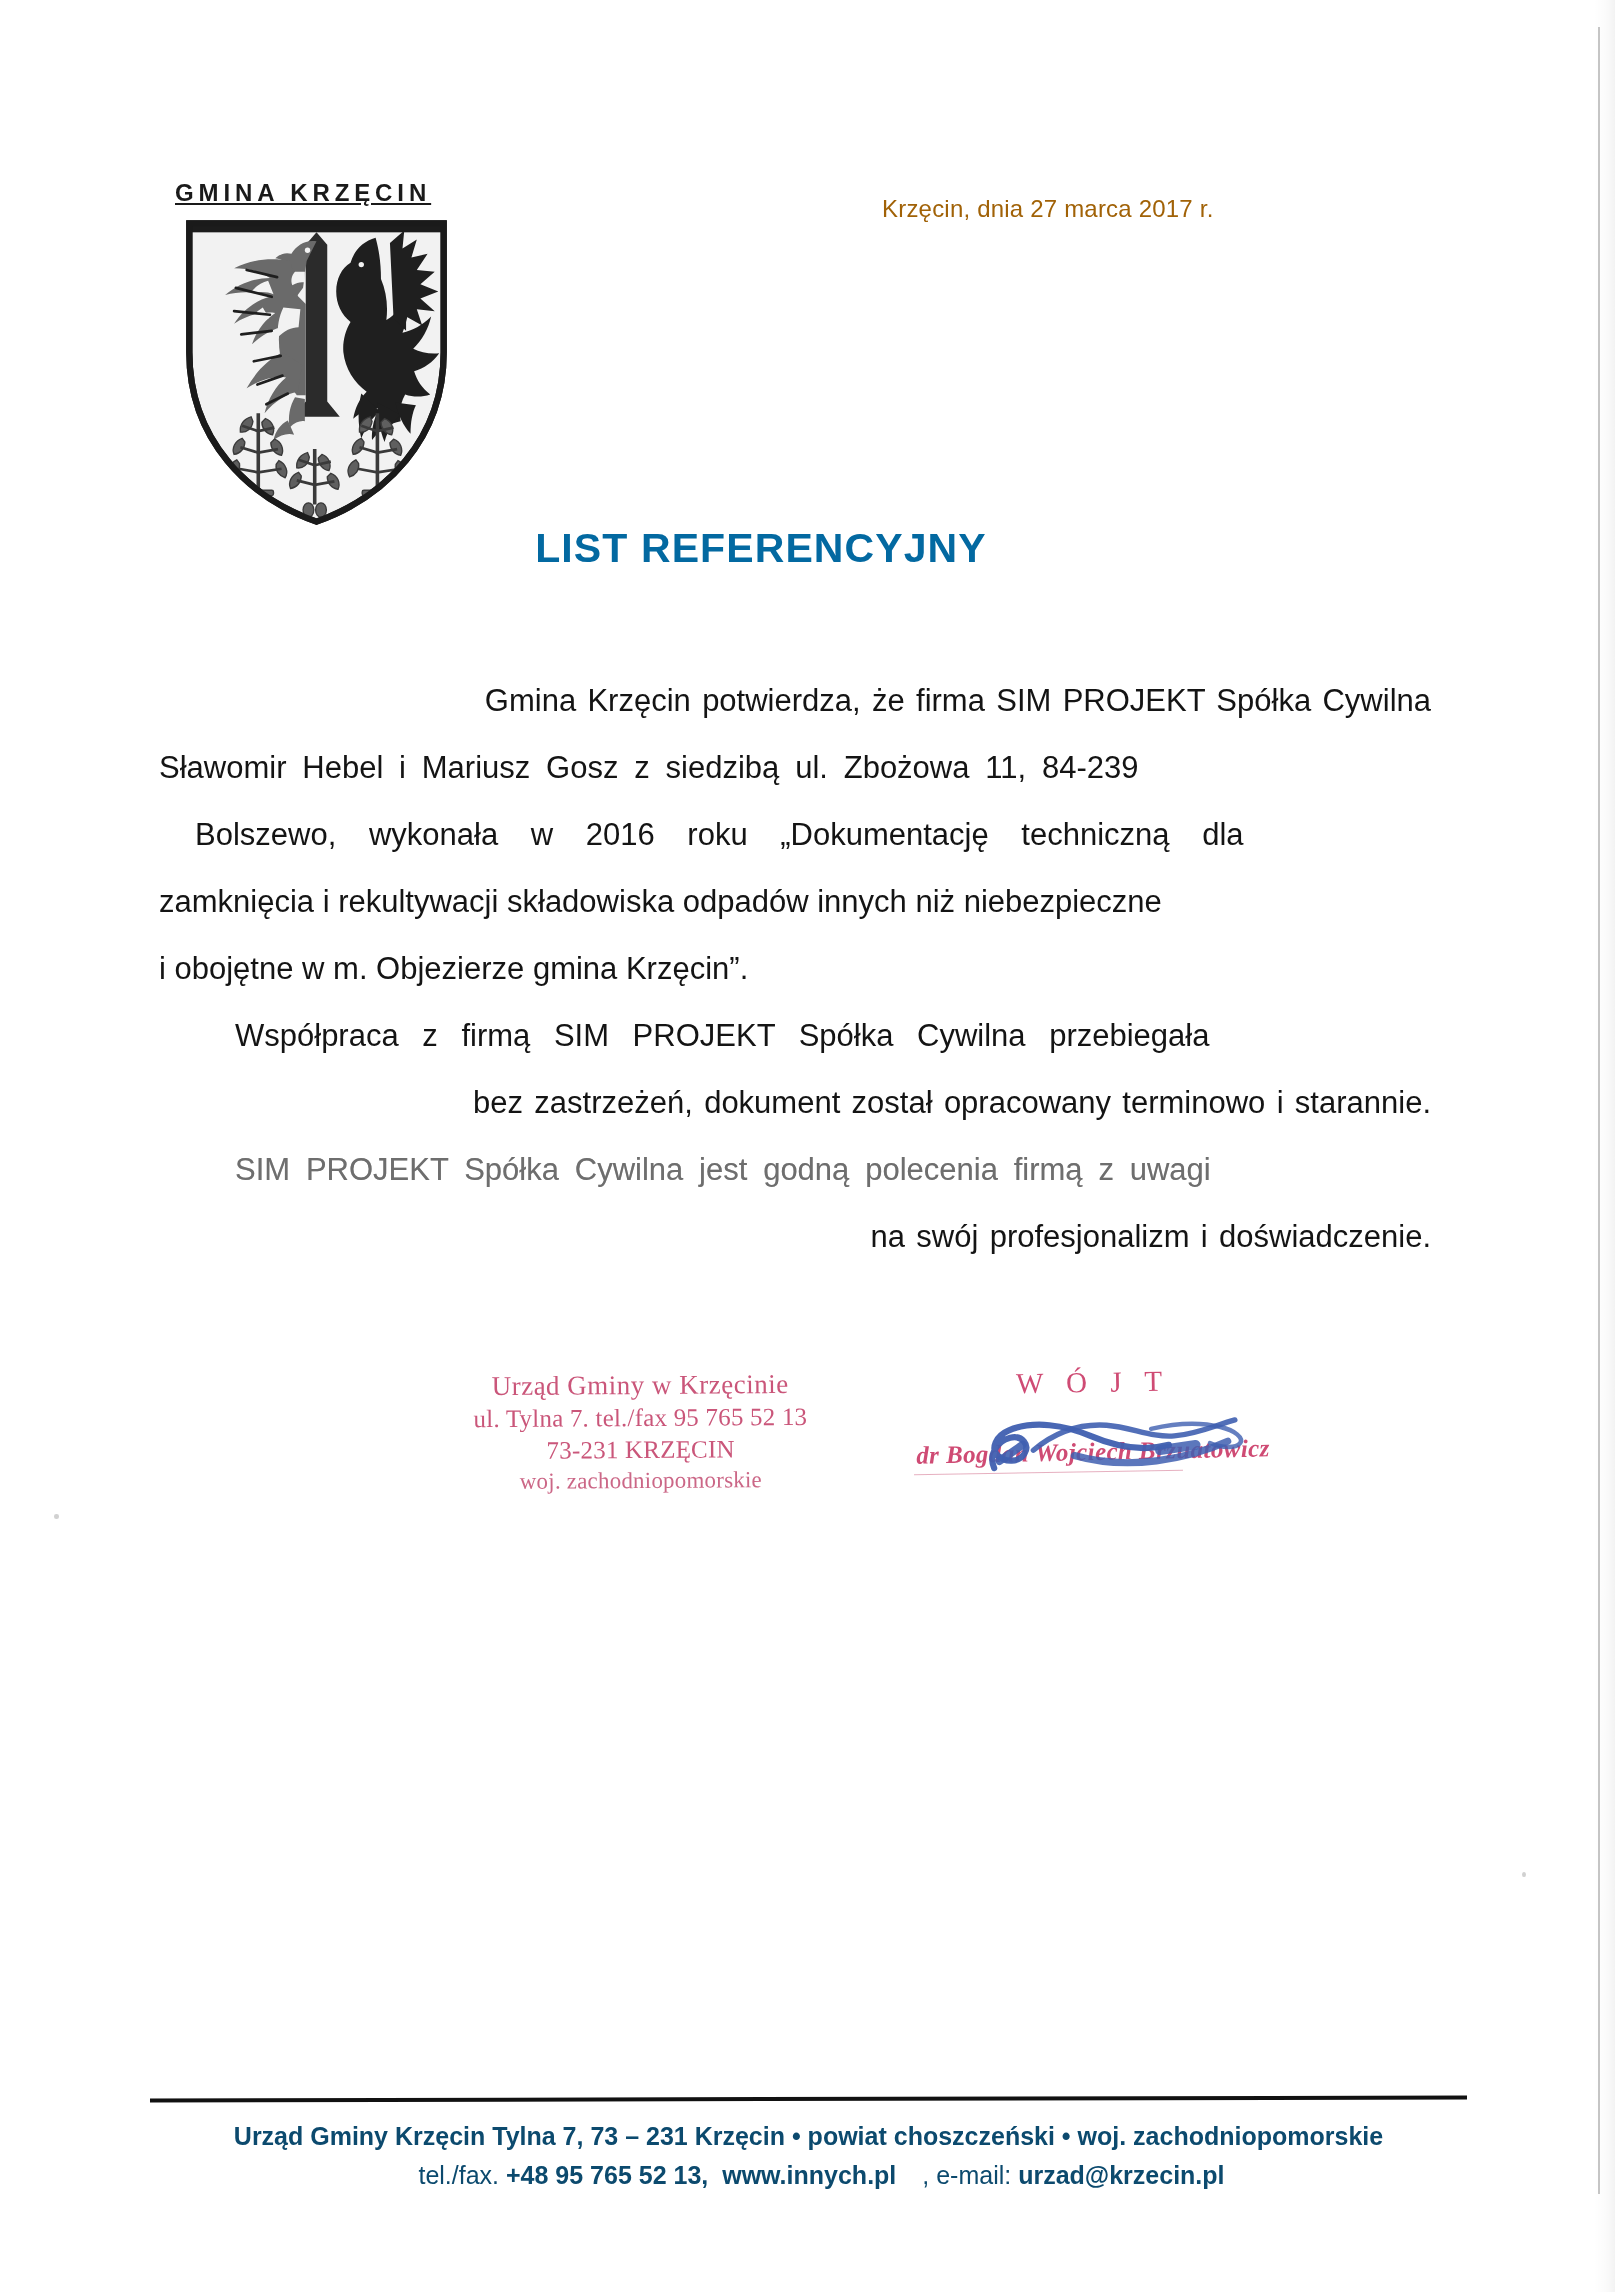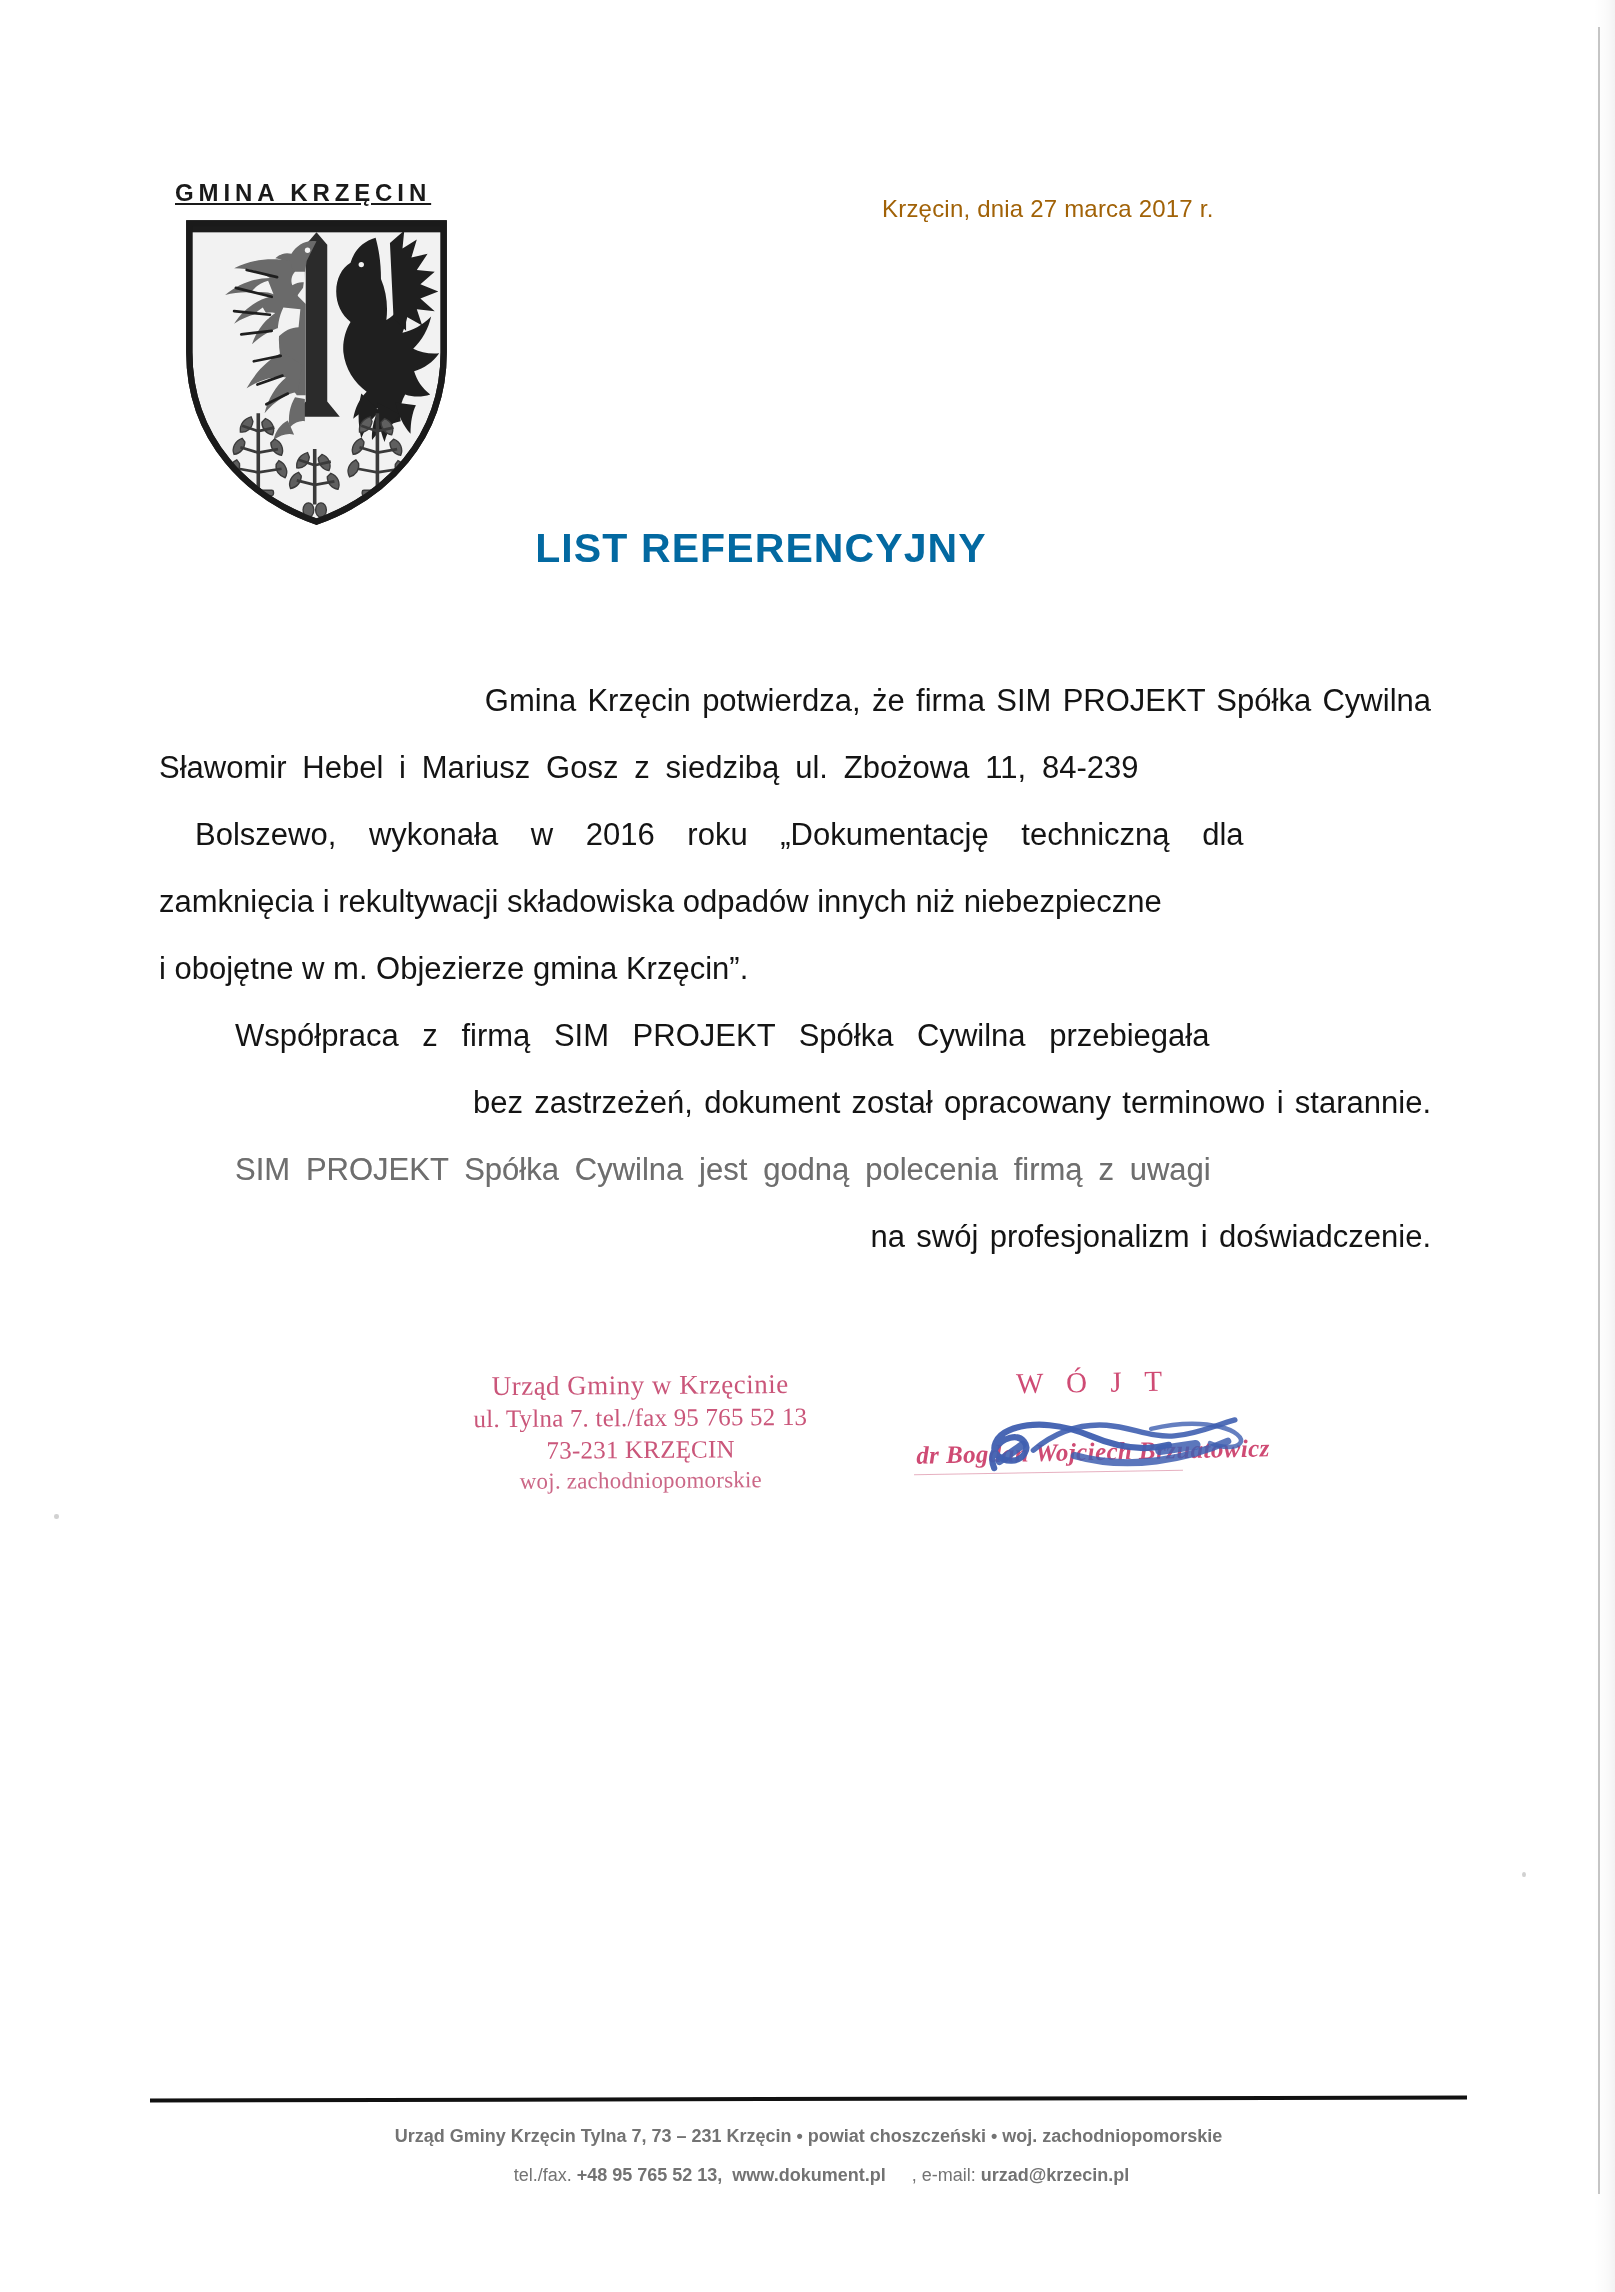--- a/index.html
+++ b/index.html
@@ -192,23 +192,23 @@
     text-align: center;
   }
   .footer-rule {
     width: 100%;
     height: 3.6px;
     background: #111111;
     margin-bottom: 16px;
     transform: rotate(-0.12deg);
   }
   .footer-line {
-    font-size: 18px;
+    font-size: 25px;
     line-height: 39px;
-    color: #737373;
+    color: #0c4a6e;
     font-weight: 600;
   }
   .footer-line .semi { font-weight: 400; margin-left: 26px; }
   .footer-line .bold { font-weight: 700; }
 </style>
 </head>
 <body>
 
 <div class="page">
 
@@ -394,18 +394,18 @@
         <path d="M66,84 L92,66" stroke-width="9" opacity="0.9"></path>
         <path d="M246,72 L286,66" stroke-width="11" opacity="0.85"></path>
       </g>
     </svg>
   </div>
 
   <div class="footer">
     <div class="footer-rule"></div>
     <div class="footer-line">Urząd Gminy Krzęcin Tylna 7, 73 – 231 Krzęcin • powiat choszczeński • woj. zachodniopomorskie</div>
     <div class="footer-line">
-      <span class="semi">tel./fax. </span><span class="bold">+48 95 765 52 13,</span>&nbsp;&nbsp;<span class="bold">www.dokument.pl</span><span class="semi">, e-mail: </span><span class="bold">urzad@krzecin.pl</span>
+      <span class="semi">tel./fax. </span><span class="bold">+48 95 765 52 13,</span>&nbsp;&nbsp;<span class="bold">www.innych.pl</span><span class="semi">, e-mail: </span><span class="bold">urzad@krzecin.pl</span>
     </div>
   </div>
 
 </div>
 
 
 </body></html>

